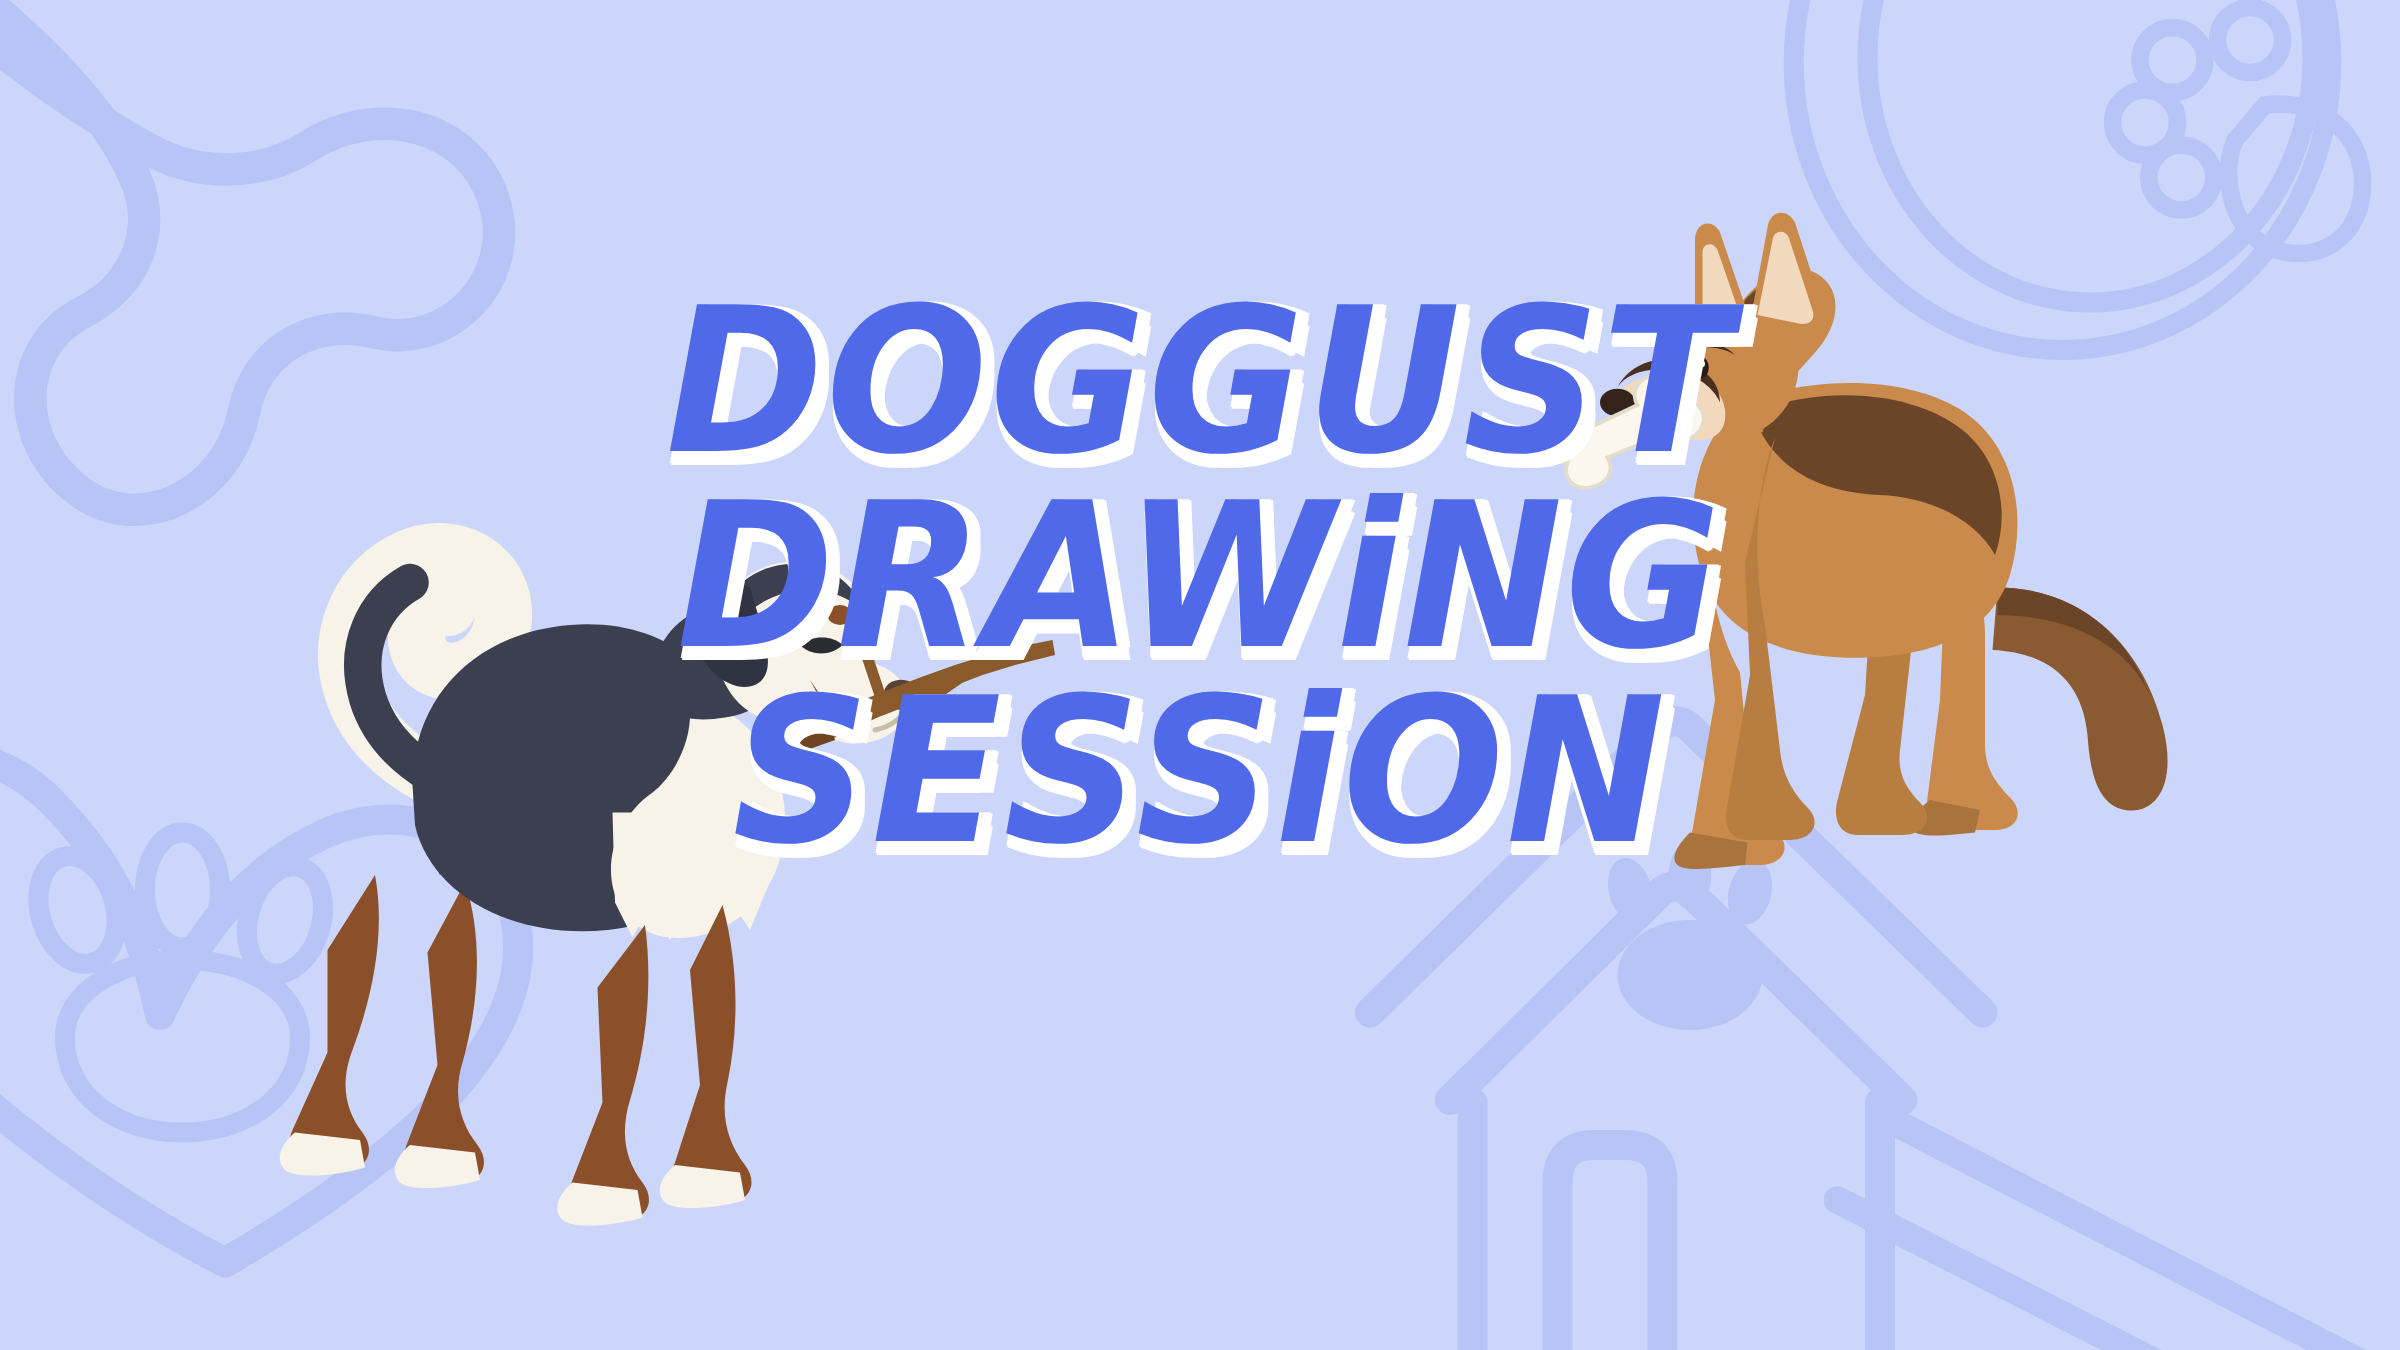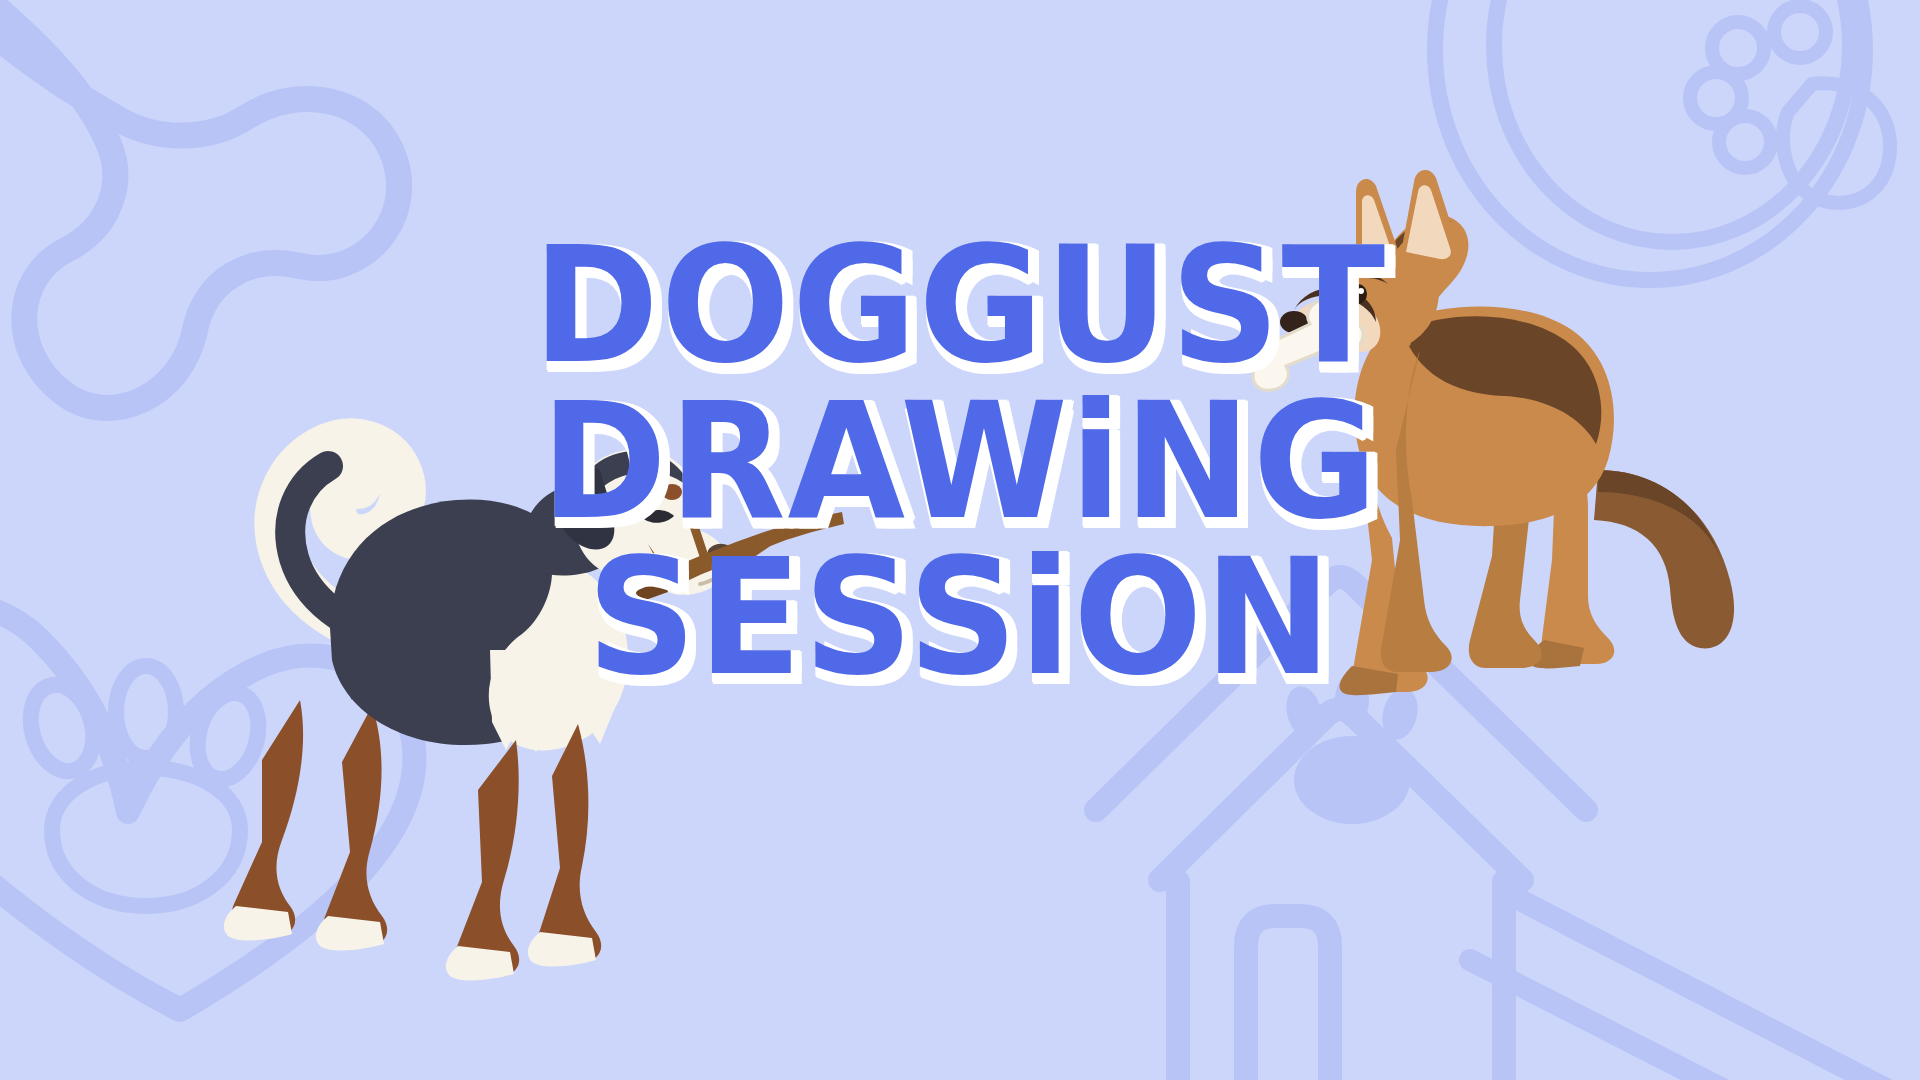--- a/index.html
+++ b/index.html
@@ -6,20 +6,21 @@
     margin: 0; padding: 0;
     background: #ccd6fb;
   }
   #poster {
     position: relative;
     width: 1920px;
     height: 1080px;
     overflow: hidden;
     background: #ccd6fb;
     font-family: "DejaVu Sans", sans-serif;
+    font-style: italic;
   }
   .layer {
     position: absolute;
     top: 0; left: 0;
     width: 1920px;
     height: 1080px;
     pointer-events: none;
   }
   #bg-decor { z-index: 1; }
   #dog-left  { z-index: 2; }

